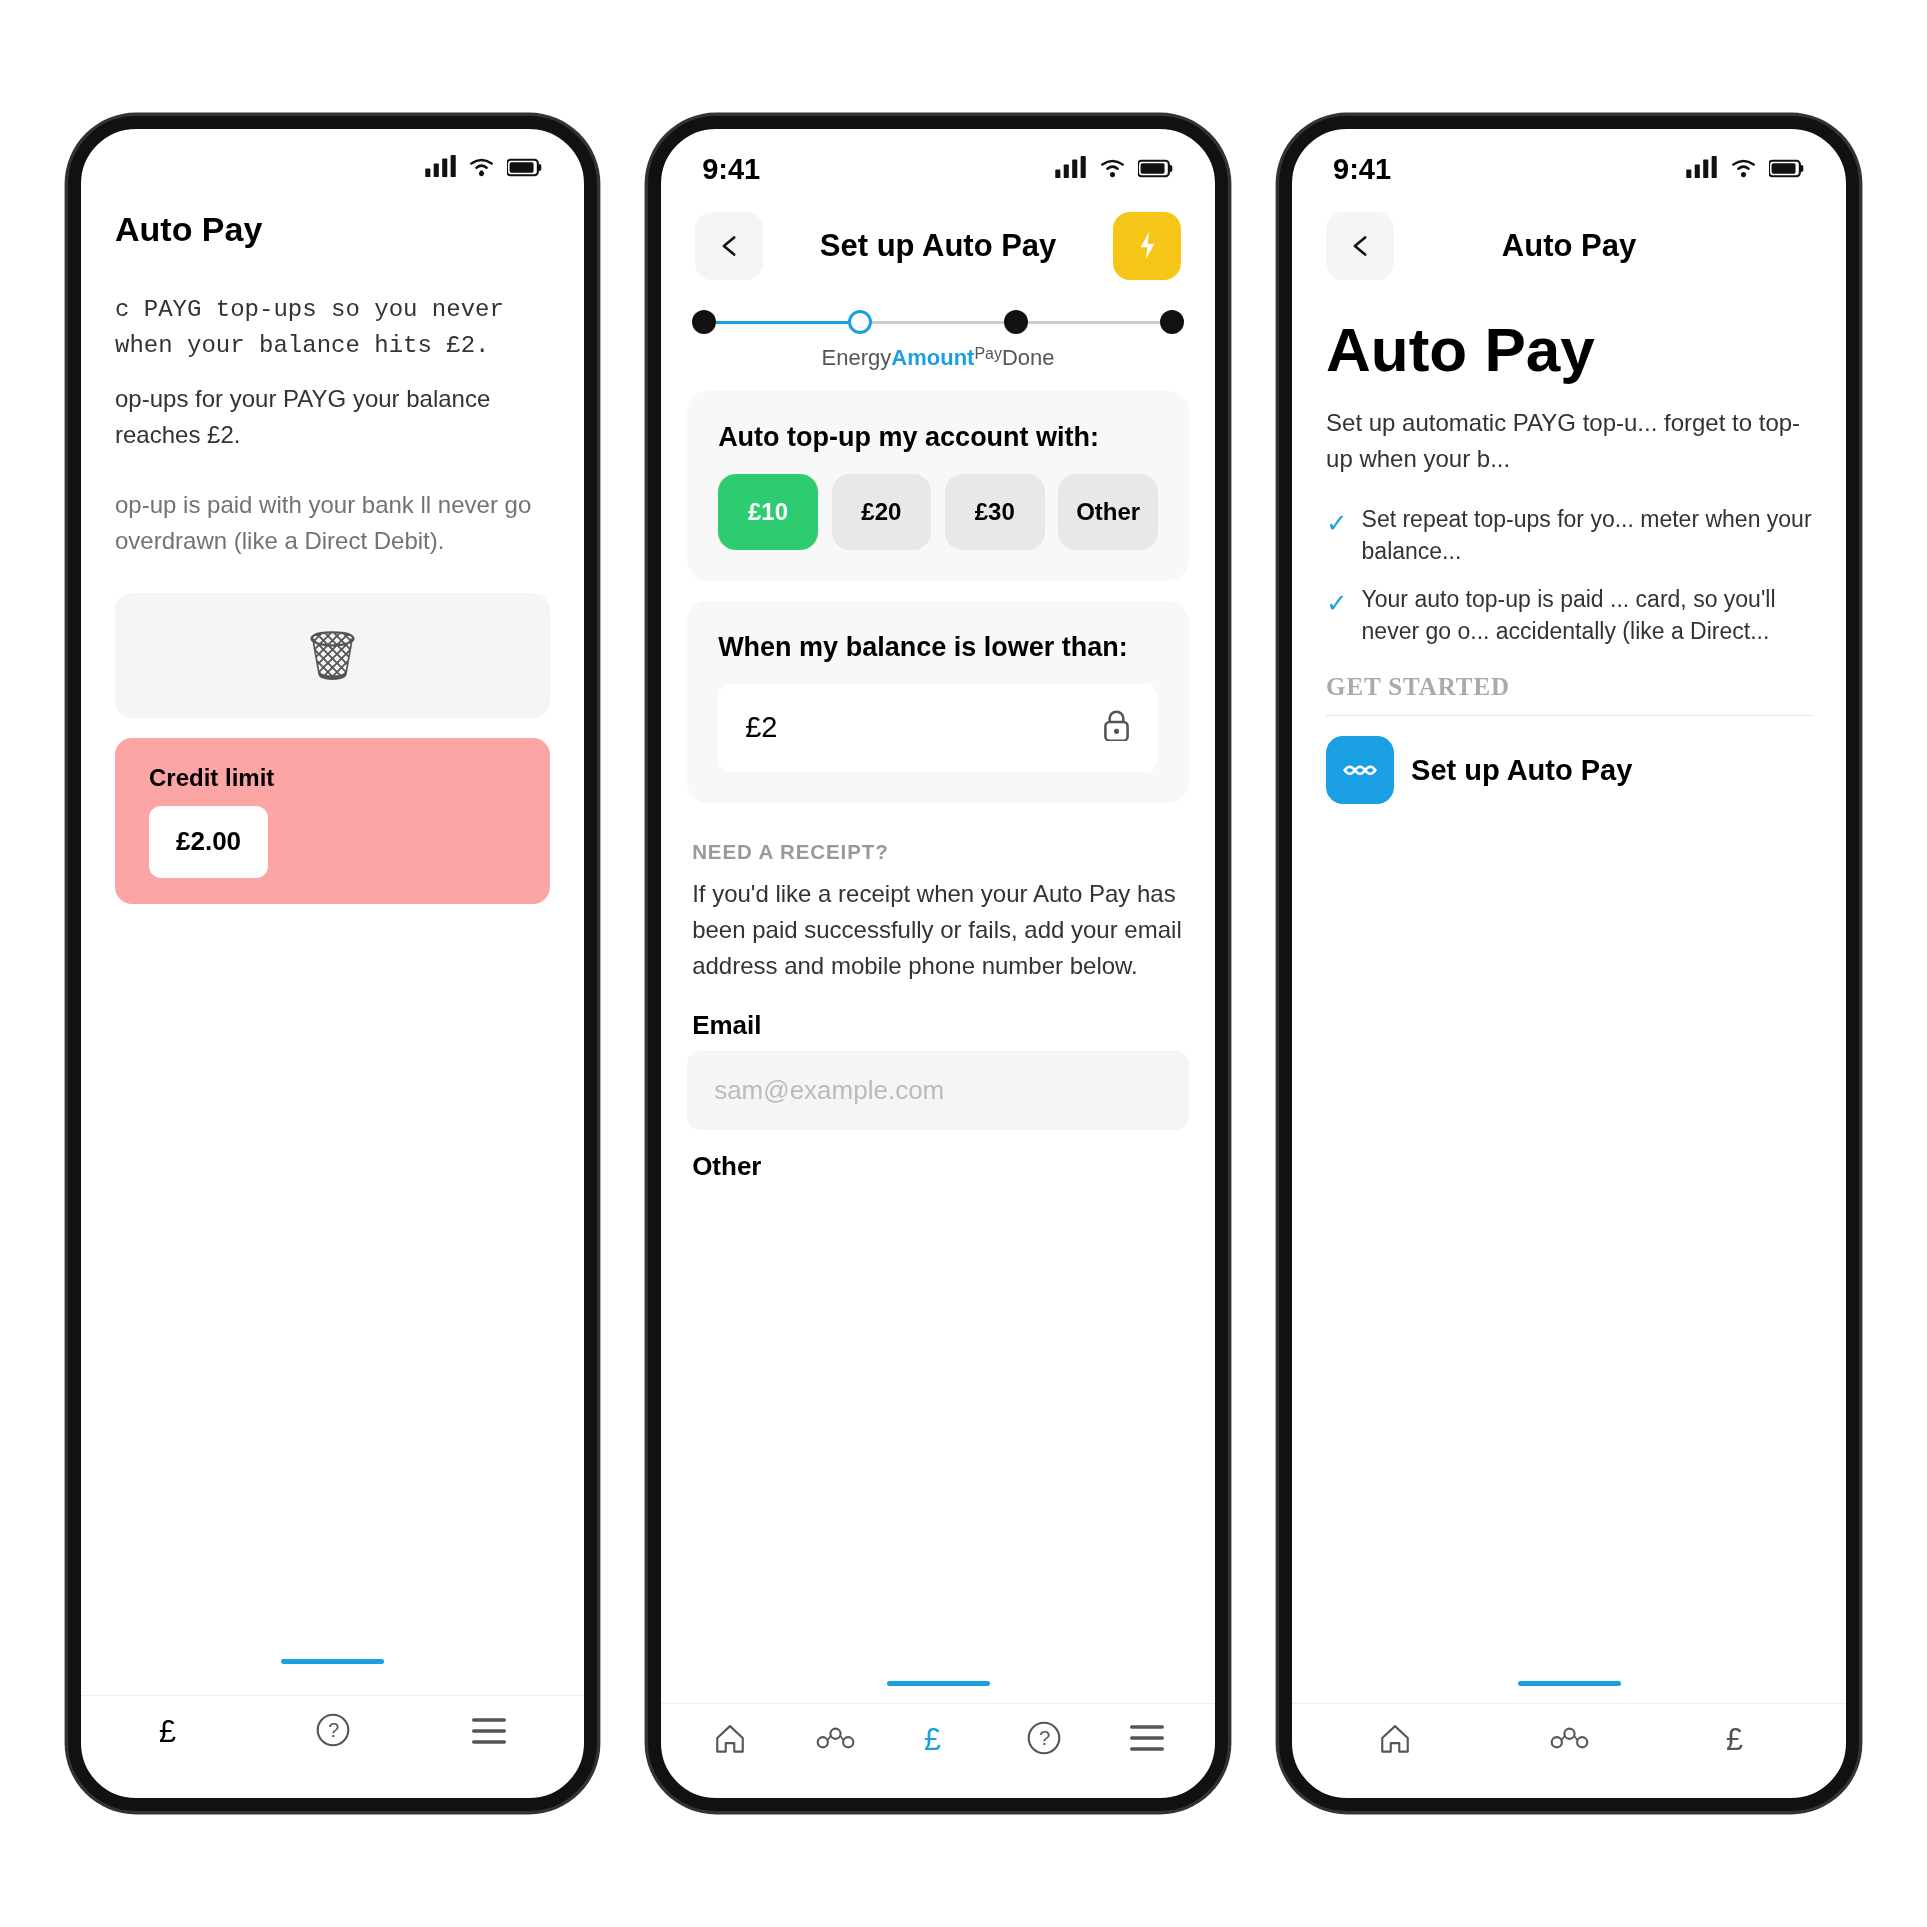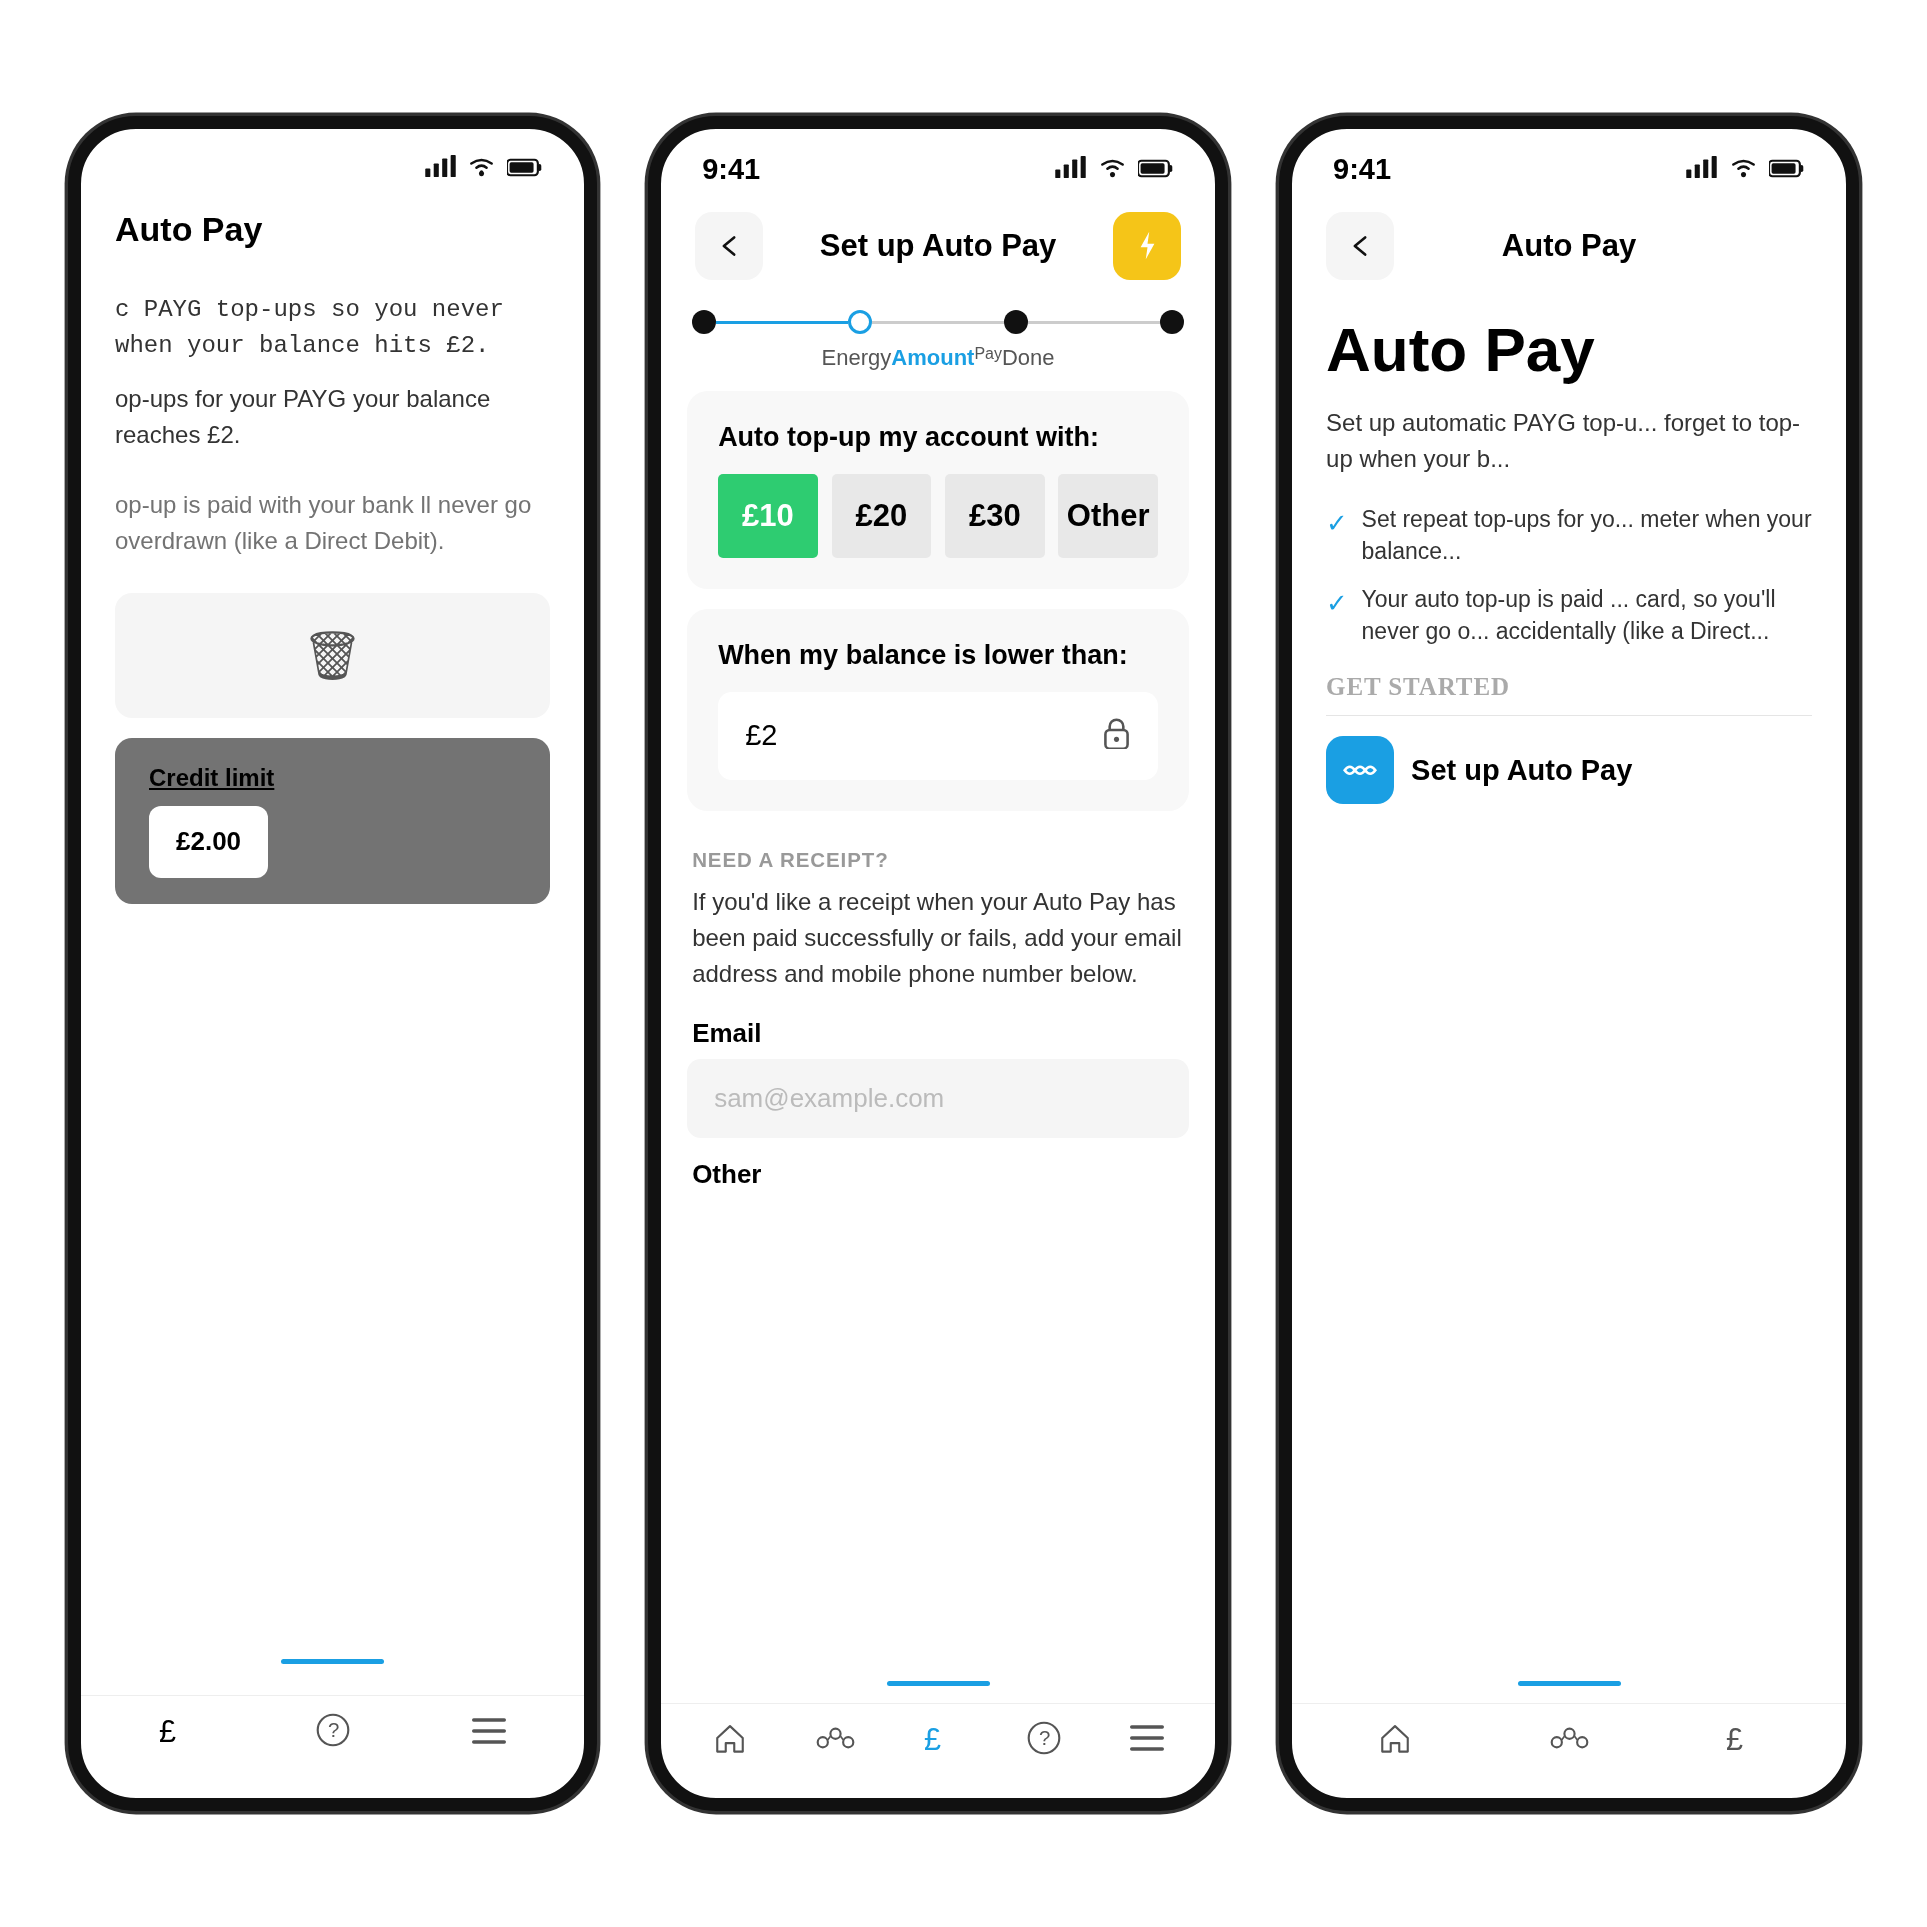--- a/index.html
+++ b/index.html
@@ -99,23 +99,23 @@
       font-weight: 700;
       margin-bottom: 20.5px;
     }
     .amount-options {
       display: flex;
       gap: 13.7px;
     }
     .amount-btn {
       flex: 1;
       padding: 24px 0;
-      border-radius: 5px;
+      border-radius: 18px;
       background: #e8e8e8;
-      font-size: 31px;
+      font-size: 24px;
       font-weight: 700;
       text-align: center;
       cursor: pointer;
     }
     .amount-btn.selected {
       background: #2ecc71;
       color: #fff;
     }
     .balance-input-row {
       display: flex;
@@ -196,24 +196,23 @@
       border-radius: 17px;
       padding: 34px;
       margin-bottom: 20.5px;
       display: flex;
       flex-direction: column;
       align-items: center;
       gap: 17px;
     }
     .delete-icon { font-size: 43px; color: #555; }
     .credit-limit-card {
-      background: #737373;
+      background: #fca5a5;
       border-radius: 17px;
       padding: 26px 34px;
-      text-decoration: underline;
     }
     .credit-limit-label { font-size: 24px; font-weight: 700; margin-bottom: 13.7px; }
     .credit-limit-value {
       background: #fff;
       border-radius: 12px;
       padding: 20.5px 27px;
       font-size: 26px;
       font-weight: 600;
       display: inline-block;
     }

